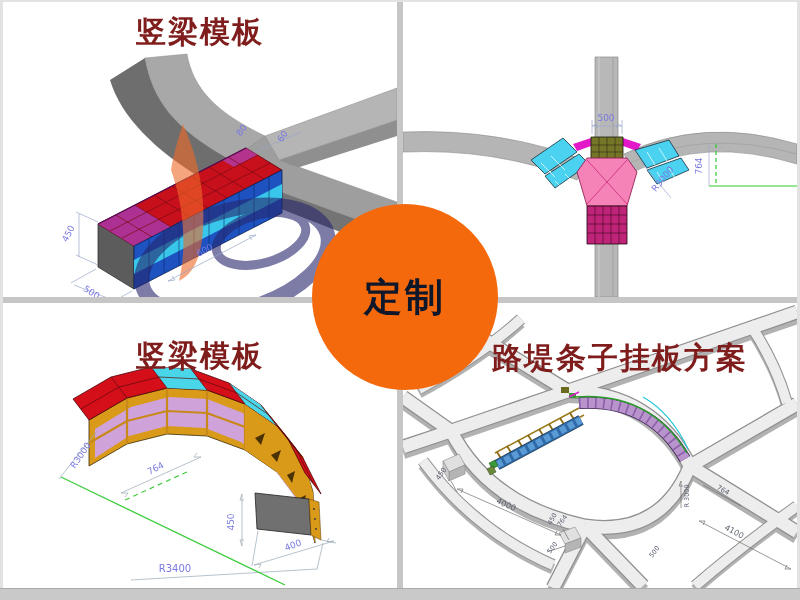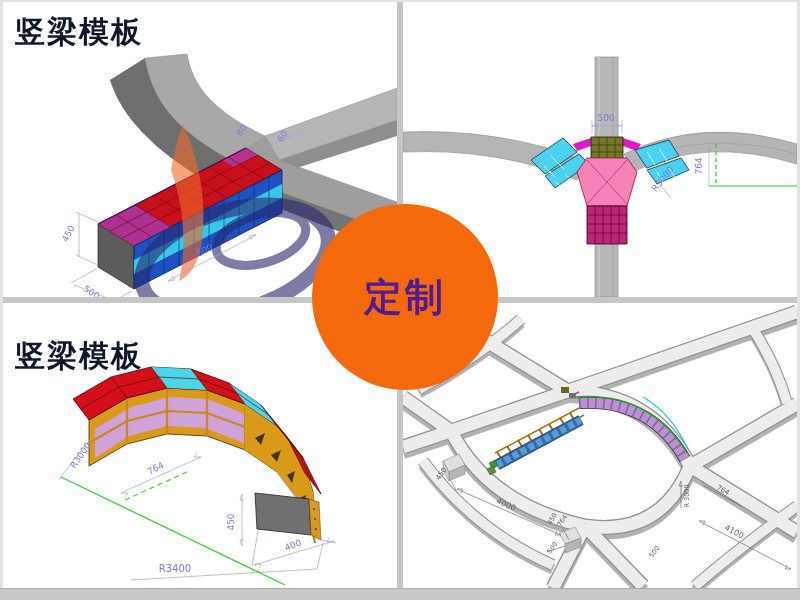--- a/index.html
+++ b/index.html
@@ -11,30 +11,30 @@
   .frame.right{right:0;top:0;width:3px;height:588px;}
   .gutter-v{position:absolute;left:397px;top:0;width:6px;height:588px;background:#c6c6c6;}
   .gutter-h{position:absolute;left:0;top:297px;width:800px;height:6px;background:#c6c6c6;}
   .bottom-bar{position:absolute;left:0;top:588px;width:800px;height:12px;background:#c9c9c9;border-top:1px solid #aaa;box-sizing:border-box;}
   .quad{position:absolute;background:#fff;overflow:hidden;}
   .quad svg{position:absolute;left:0;top:0;}
   .q-tl{left:3px;top:2px;width:394px;height:295px;}
   .q-tr{left:403px;top:2px;width:394px;height:295px;}
   .q-bl{left:3px;top:303px;width:394px;height:285px;}
   .q-br{left:403px;top:303px;width:394px;height:285px;}
-  .q-title{position:absolute;left:12px;right:0;text-align:left;color:#0f172a;
+  .q-title{position:absolute;left:0;right:0;text-align:center;color:#7f1d1d;
            font-size:30px;font-weight:700;letter-spacing:2px;z-index:3;}
   .q-tl .q-title{top:10px;}
   .q-tr .q-title{top:12px;}
   .q-bl .q-title{top:33px;}
   .q-br .q-title{top:35px;padding-left:40px;}
   .badge{position:absolute;left:312px;top:204px;width:186px;height:186px;border-radius:50%;
          background:#f5690d;z-index:10;display:flex;flex-direction:column;align-items:center;
          justify-content:center;gap:16px;}
-  .badge span{color:#4c1d95;font-size:38px;font-weight:700;line-height:1;letter-spacing:3px;}
+  .badge span{color:#0f172a;font-size:38px;font-weight:700;line-height:1;letter-spacing:3px;}
   text{font-family:"DejaVu Sans","Liberation Sans",sans-serif;}
 </style>
 </head>
 <body>
 
 <div class="page">
 
   <div class="quad q-tl">
     <svg viewBox="0 0 394 295" width="394" height="295">
 
@@ -268,20 +268,21 @@
         <text transform="translate(102,204) rotate(24)" font-size="8" fill="#5a5f6e" text-anchor="middle">4000</text>
         <text transform="translate(151,217) rotate(-60)" font-size="6.5" fill="#5a5f6e" text-anchor="middle">450</text>
         <text transform="translate(161,219) rotate(-55)" font-size="6.5" fill="#5a5f6e" text-anchor="middle">764</text>
         <text transform="translate(151,246) rotate(-52)" font-size="6.5" fill="#5a5f6e" text-anchor="middle">500</text>
         <text transform="translate(286,193) rotate(-90)" font-size="6.5" fill="#5a5f6e" text-anchor="middle">R 3000</text>
         <text transform="translate(319,189) rotate(30)" font-size="7" fill="#5a5f6e" text-anchor="middle">764</text>
         <text transform="translate(330,231) rotate(28)" font-size="8" fill="#5a5f6e" text-anchor="middle">4100</text>
         <text transform="translate(253,250) rotate(-52)" font-size="6.5" fill="#5a5f6e" text-anchor="middle">500</text>
       </g>
     </svg>
+    <div class="q-title">路堤条子挂板方案</div>
   </div>
 
   <div class="gutter-v"></div>
   <div class="gutter-h"></div>
   <div class="frame top"></div>
   <div class="frame left"></div>
   <div class="frame right"></div>
   <div class="bottom-bar"></div>
 
   <div class="badge">

